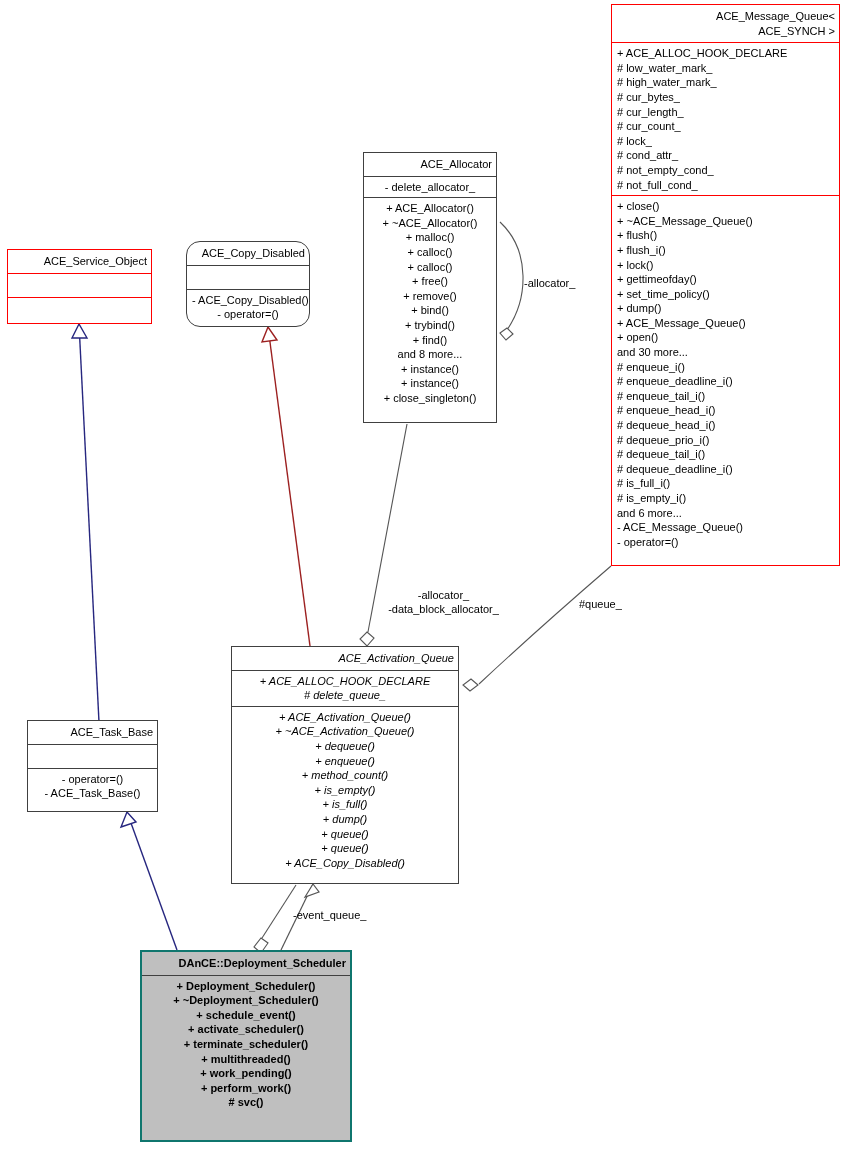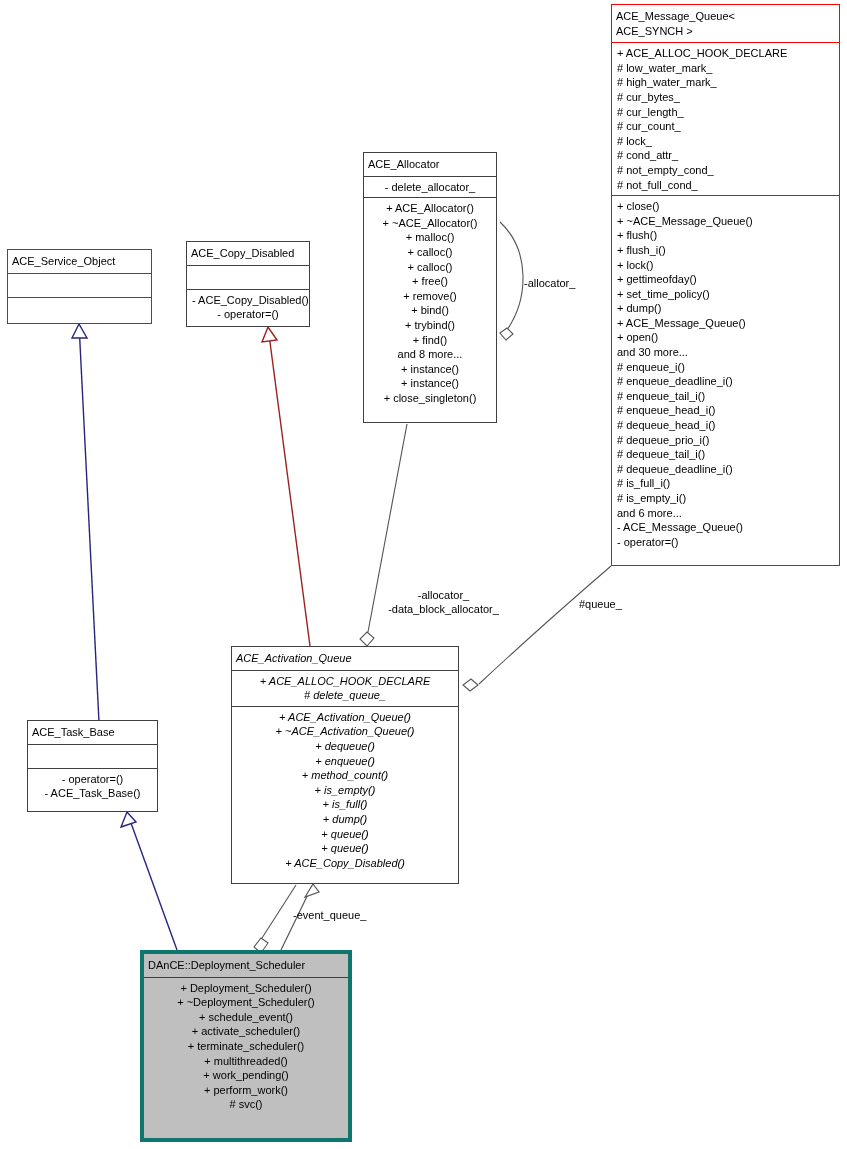--- a/index.html
+++ b/index.html
@@ -27,24 +27,24 @@
     position: absolute;
     box-sizing: border-box;
     background: #ffffff;
     font-size: 11px;
     line-height: 14.6px;
     color: #000000;
     z-index: 5;
   }
   .uml-class.red   { border: 1px solid #ff0000; }
   .uml-class.black { border: 1px solid #404040; }
-  .uml-class.gray  { border: 4px solid #0f766e; background: #bfbfbf; }
+  .uml-class.gray  { border: 2px solid #0f766e; background: #bfbfbf; font-weight: bold; }
 
   .cls-title {
-    text-align: left;
+    text-align: right;
     padding: 4px 4px 4px 4px;
     white-space: pre-line;
     font-size: 11px;
     line-height: 14.6px;
   }
   .cls-sep-red   { border-top: 1px solid #ff0000; }
   .cls-sep-black { border-top: 1px solid #404040; text-align: center; }
 
   .cls-attrs, .cls-ops {
     padding: 3px 5px 3px 5px;
@@ -182,21 +182,21 @@
       <div class="member">+ close_singleton()</div>
     </div>
   </div>
 
   <div class="uml-class red" style="left:7px; top:249px; width:145px; height:75px;">
     <div class="cls-title">ACE_Service_Object</div>
     <div class="cls-attrs cls-sep-red empty"></div>
     <div class="cls-ops cls-sep-red empty"></div>
   </div>
 
-  <div class="uml-class black" style="left:186px; top:241px; width:124px; height:86px;">
+  <div class="uml-class black" style="left:186px; top:241px; width:124px; height:86px;border-radius:14px;">
     <div class="cls-title">ACE_Copy_Disabled</div>
     <div class="cls-attrs cls-sep-black empty"></div>
     <div class="cls-ops cls-sep-black">
       <div class="member">- ACE_Copy_Disabled()</div>
       <div class="member">- operator=()</div>
     </div>
   </div>
 
   <div class="uml-class black" style="left:27px; top:720px; width:131px; height:92px;">
     <div class="cls-title">ACE_Task_Base</div>

